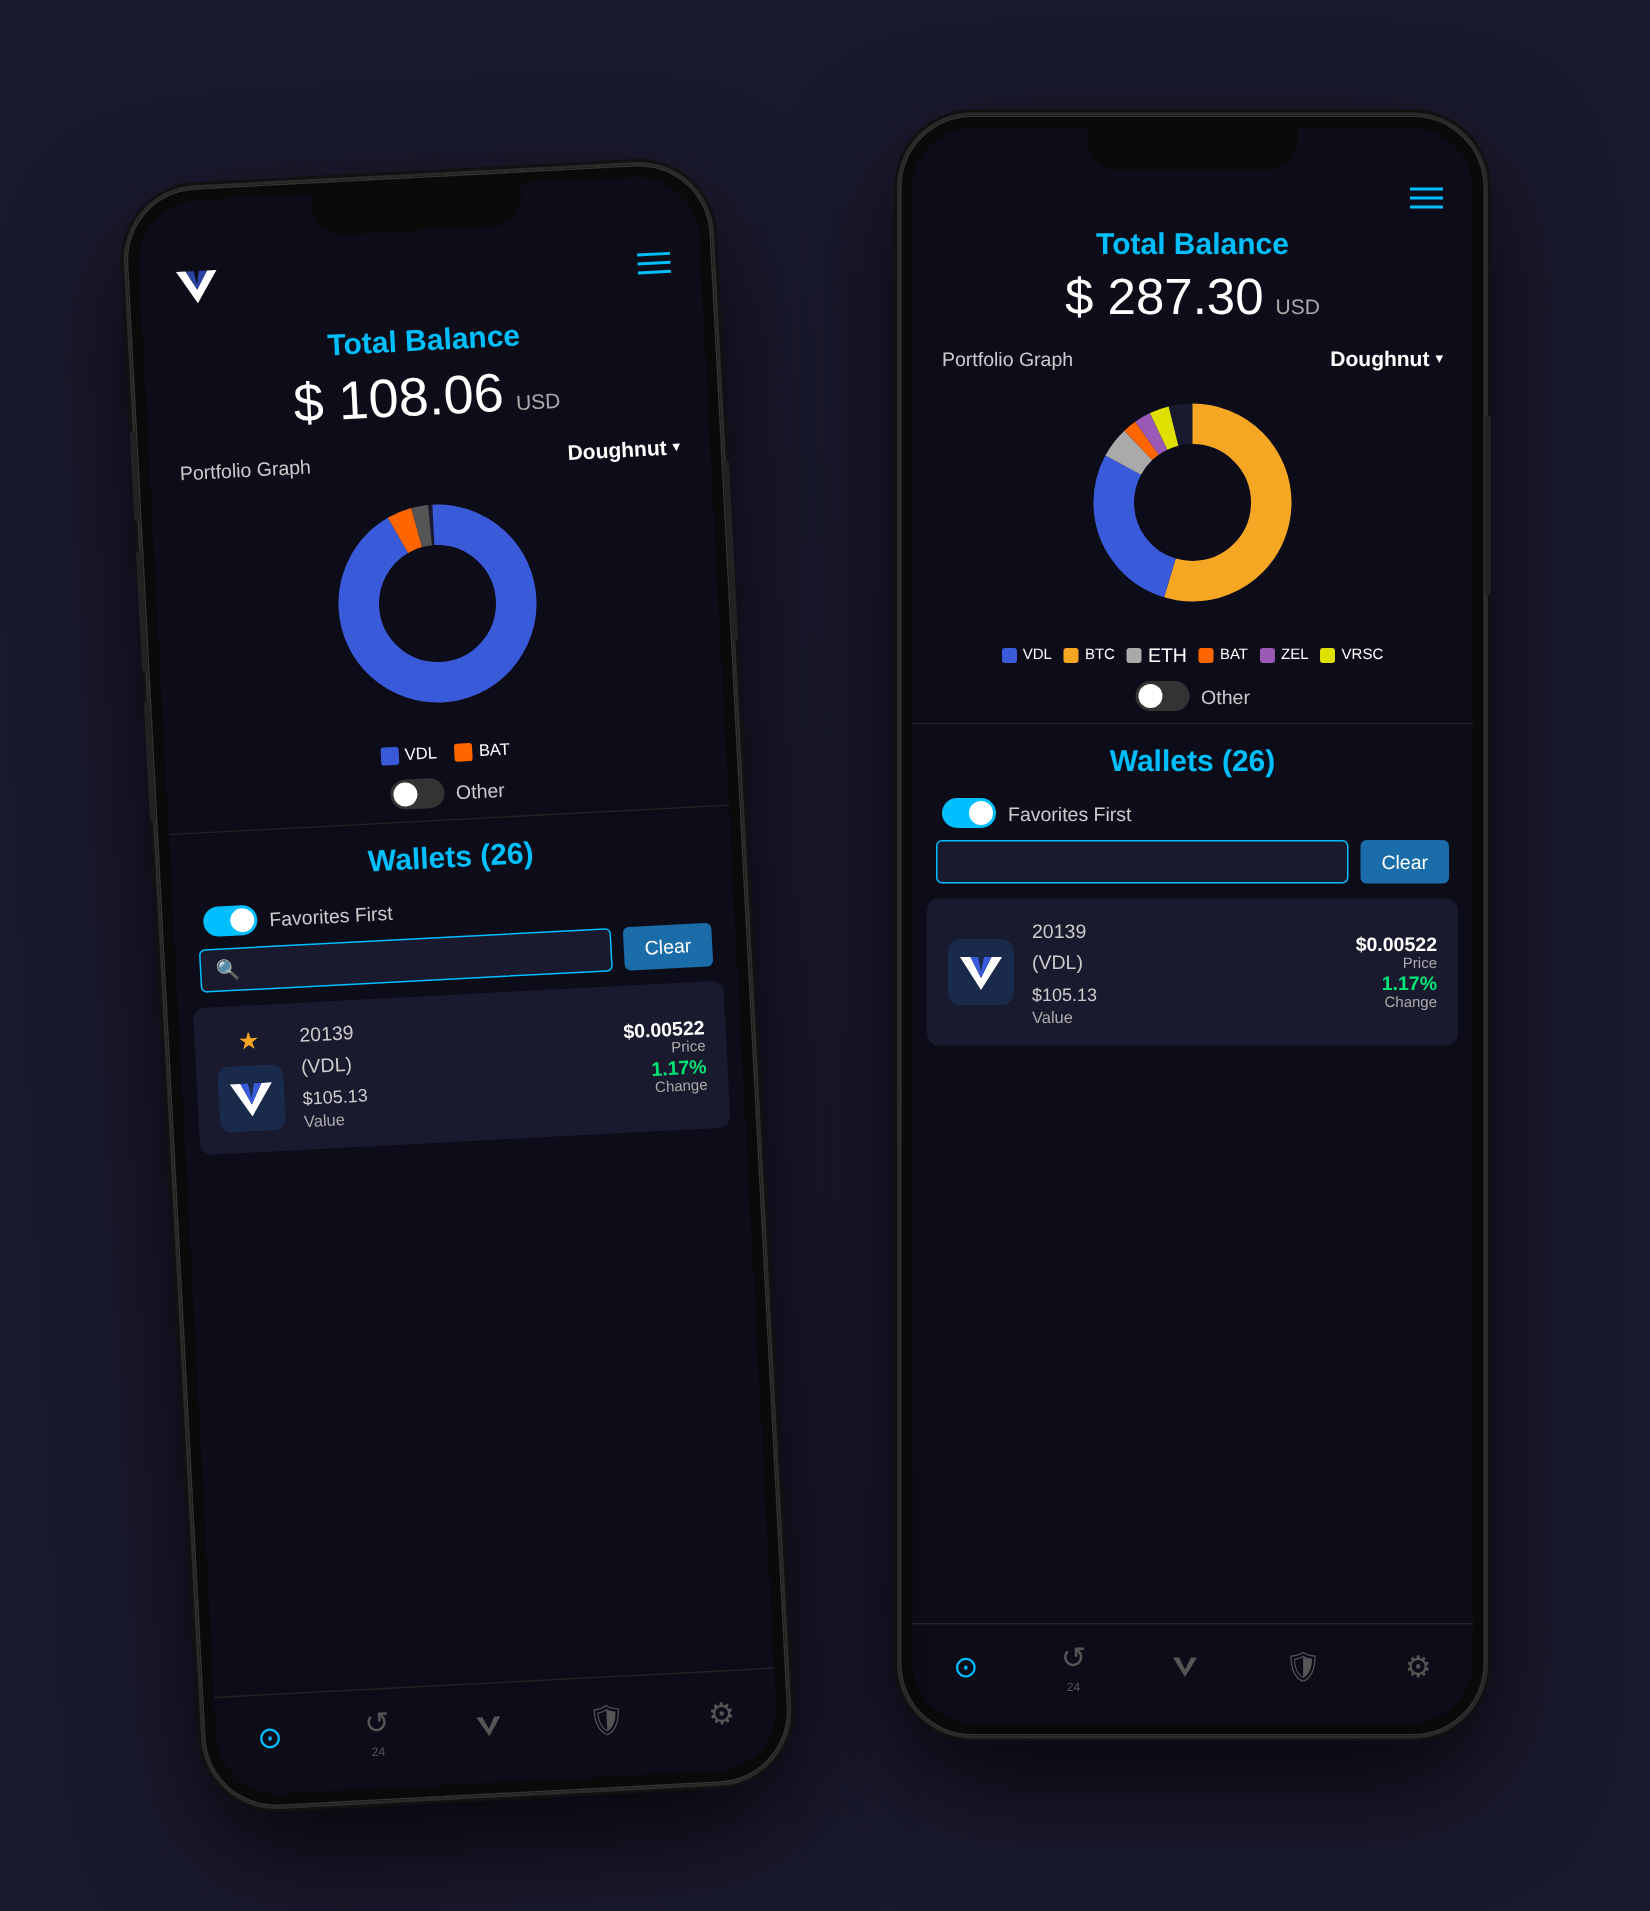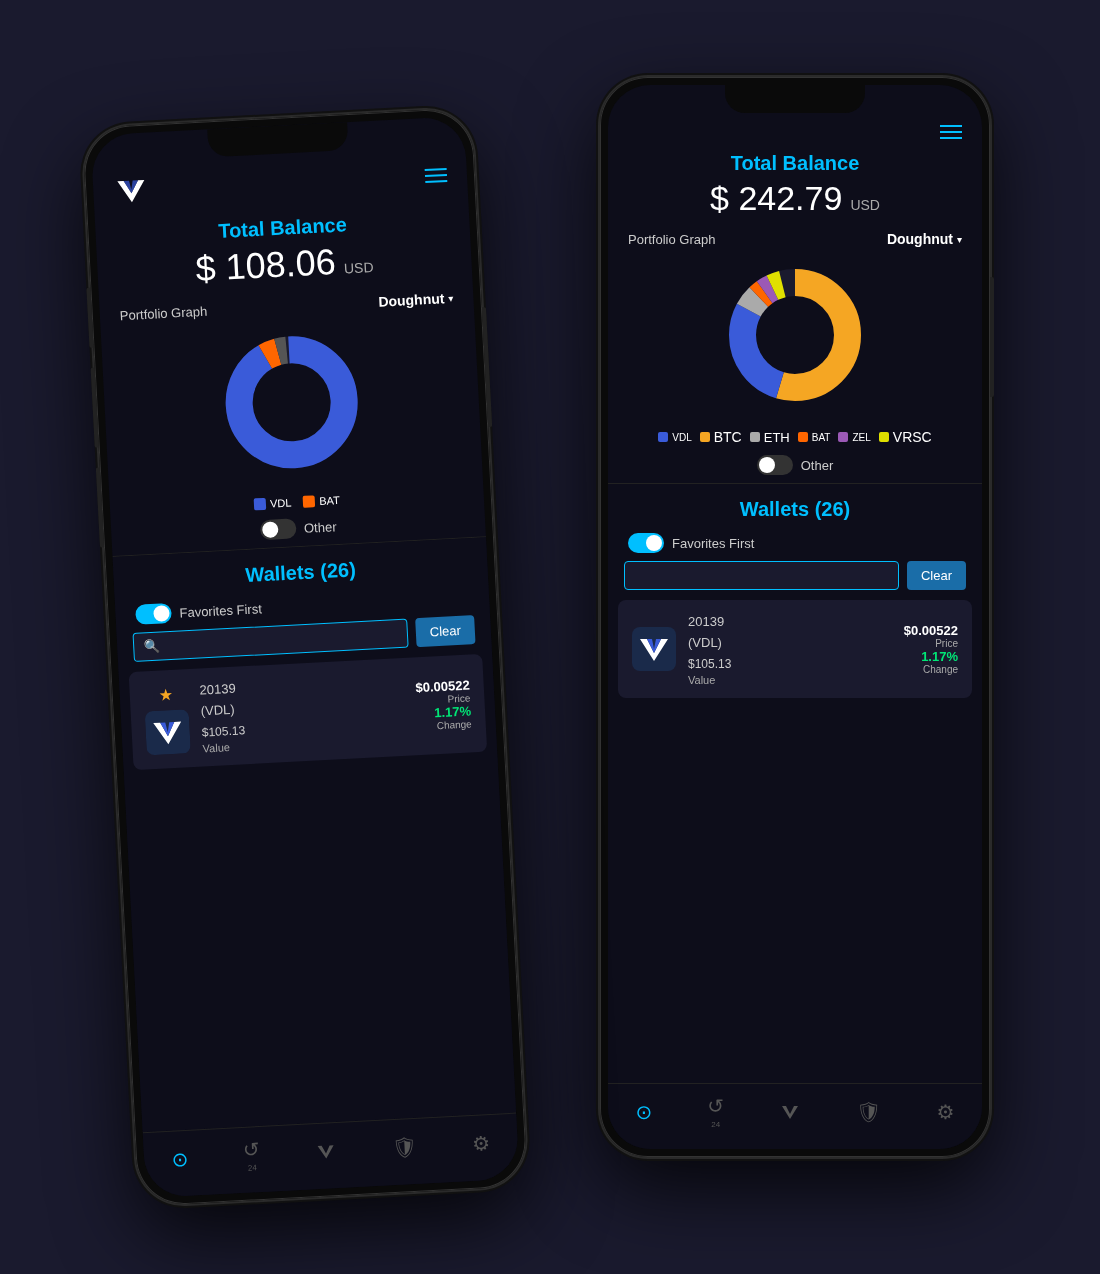--- a/index.html
+++ b/index.html
@@ -665,21 +665,21 @@
           <div class="hamburger">
             <span style="background:#00bfff;"></span>
             <span style="background:#00bfff;"></span>
             <span style="background:#00bfff;"></span>
           </div>
         </div>
 
         <div class="balance-section balance-right">
           <div class="balance-label">Total Balance</div>
           <div class="balance-amount">
-            <span>$ 242.79</span>
+            <span>$ 287.30</span>
             <span class="balance-currency">USD</span>
           </div>
         </div>
 
         <div class="portfolio-section">
           <div class="portfolio-header">
             <span class="portfolio-label">Portfolio Graph</span>
             <div class="doughnut-dropdown">
               <span class="doughnut-text">Doughnut</span>
               <span class="doughnut-arrow">▾</span>
@@ -705,37 +705,37 @@
           </div>
         </div>
 
         <div class="legend" style="font-size:10px; gap:4px 8px;">
           <div class="legend-item">
             <div class="legend-dot" style="background:#3a5bd9; width:10px; height:10px;"></div>
             <span class="legend-text" style="font-size:10px;">VDL</span>
           </div>
           <div class="legend-item">
             <div class="legend-dot" style="background:#f5a623; width:10px; height:10px;"></div>
-            <span class="legend-text" style="font-size:14px;">BTC</span>
+            <span class="legend-text" style="font-size:10px;">BTC</span>
           </div>
           <div class="legend-item">
             <div class="legend-dot" style="background:#aaa; width:10px; height:10px;"></div>
             <span class="legend-text" style="font-size:13px;">ETH</span>
           </div>
           <div class="legend-item">
             <div class="legend-dot" style="background:#ff6600; width:10px; height:10px;"></div>
             <span class="legend-text" style="font-size:10px;">BAT</span>
           </div>
           <div class="legend-item">
             <div class="legend-dot" style="background:#9b59b6; width:10px; height:10px;"></div>
             <span class="legend-text" style="font-size:10px;">ZEL</span>
           </div>
           <div class="legend-item">
             <div class="legend-dot" style="background:#e0e000; width:10px; height:10px;"></div>
-            <span class="legend-text" style="font-size:14px;">VRSC</span>
+            <span class="legend-text" style="font-size:10px;">VRSC</span>
           </div>
         </div>
 
         <div class="other-toggle">
           <div class="toggle-switch toggle-off">
             <div class="toggle-knob toggle-knob-left"></div>
           </div>
           <span class="other-label">Other</span>
         </div>
 

